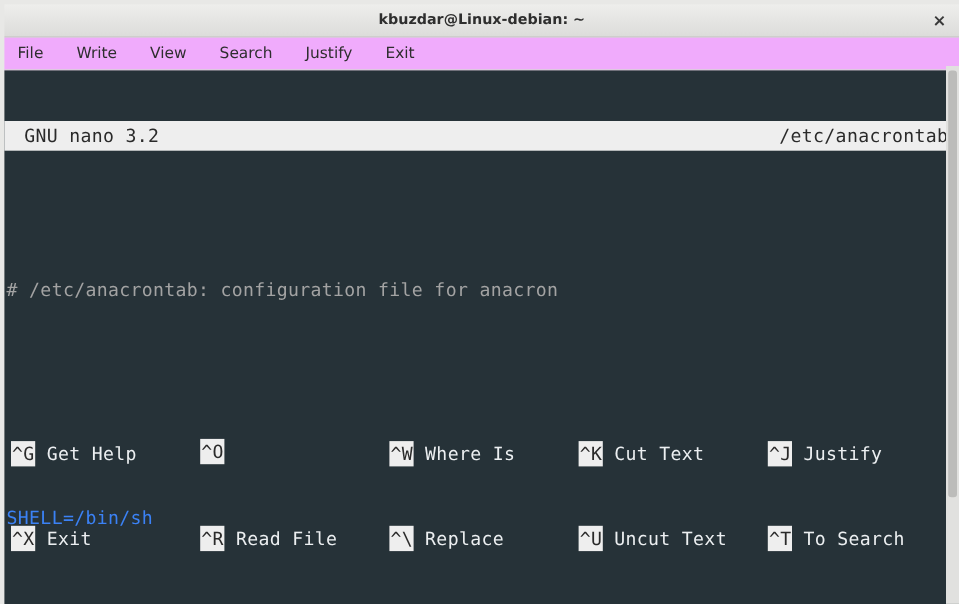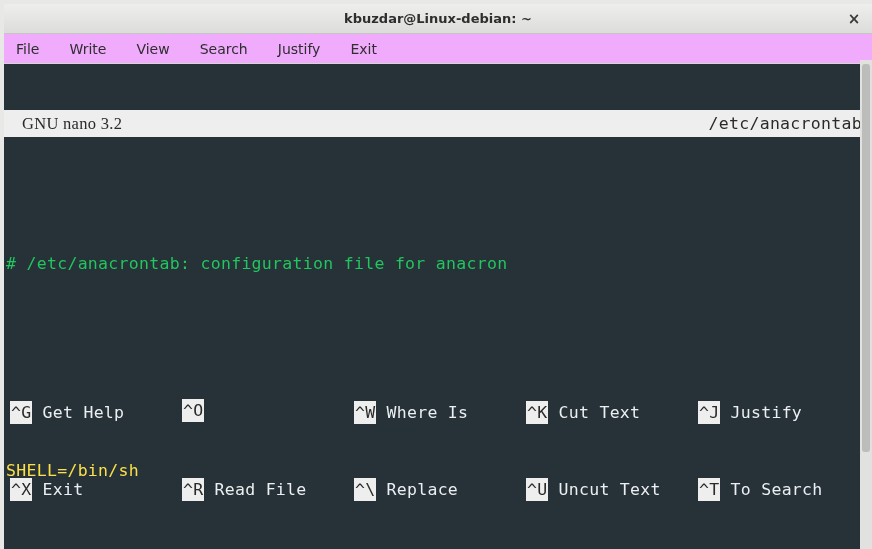--- a/index.html
+++ b/index.html
@@ -61,26 +61,26 @@
   white-space: pre;
   letter-spacing: 0.3px;
   position: relative;
 }
 .statusline {
   background-color: #eeeeee;
   color: #2a2a2a;
   display: flex;
   padding: 0 8px;
 }
-.status-left { flex: 0 0 auto; padding-left: 10px; font-family: Liberation Serif, serif; }
+.status-left { flex: 0 0 auto; padding-left: 10px; }
 .status-center { flex: 1 1 auto; text-align: right; }
 .status-right { flex: 0 0 auto; padding-right: 10px; }
 .line { padding: 0 2px; }
-.comment { color: #22c55e; }
-.normal { color: #fde047; }
+.comment { color: #a3a3a3; }
+.normal { color: #3b82f6; }
 .shortcuts {
   position: absolute;
   bottom: 0;
   left: 0;
   right: 0;
   color: #eceff1;
 }
 .shortcut-row {
   display: flex;
   padding: 0 2px;

